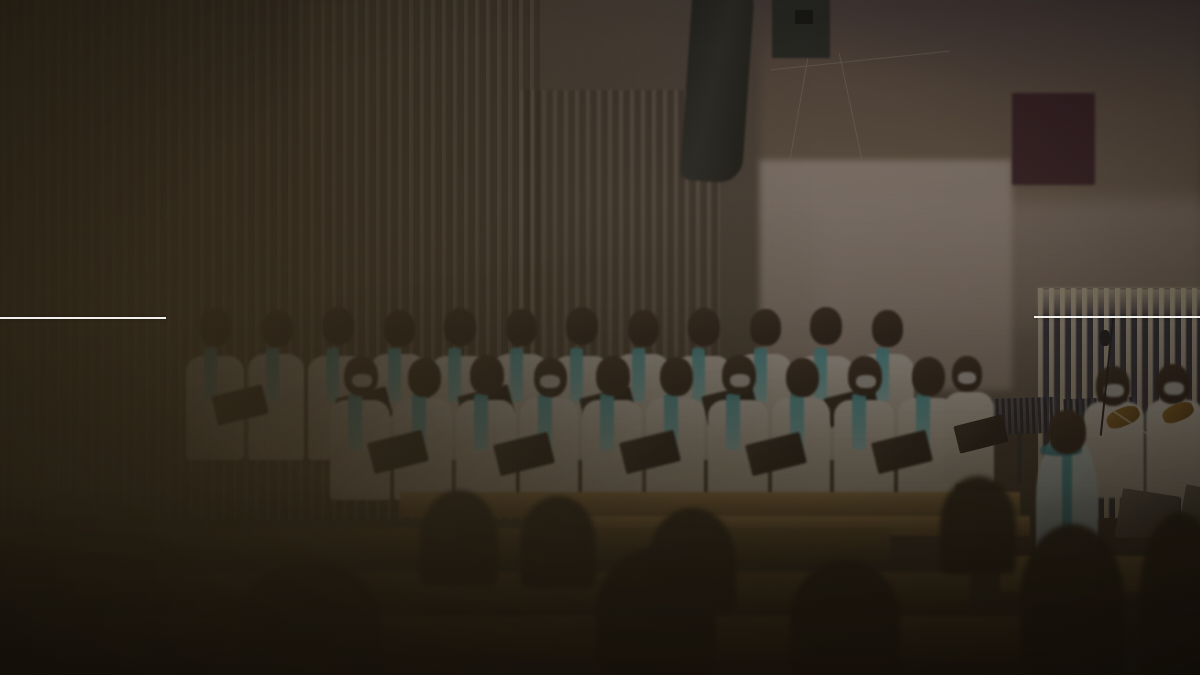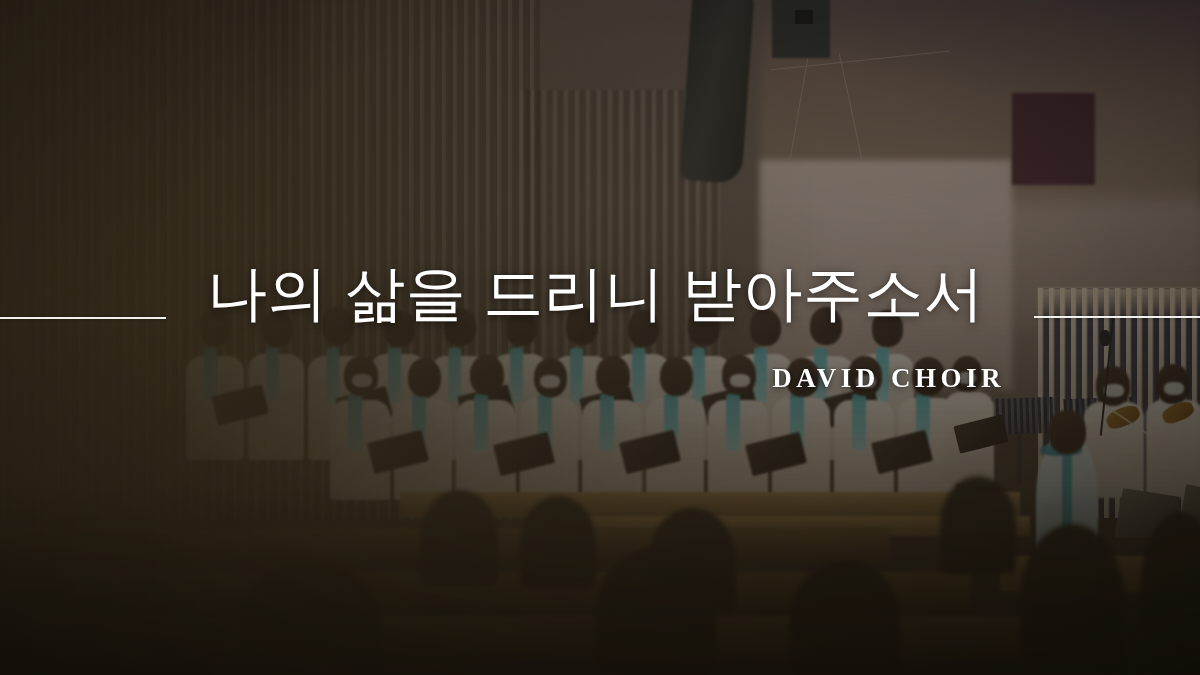--- a/index.html
+++ b/index.html
@@ -496,18 +496,16 @@
     <div class="tone-dark"></div>
     <div class="wash-left"></div>
     <div class="olive-cast"></div>
     <div class="vignette"></div>
   </div>
 
   <div class="title-layer">
     <div class="rule rule-left"></div>
     <div class="rule rule-right"></div>
 
-    <div class="main-title">나의 삶을 드리니 받아주소서</div>
-
-    <div class="sub-title">DAVID CHOIR</div>
+
   </div>
 
 </div>
 
 </body></html>

